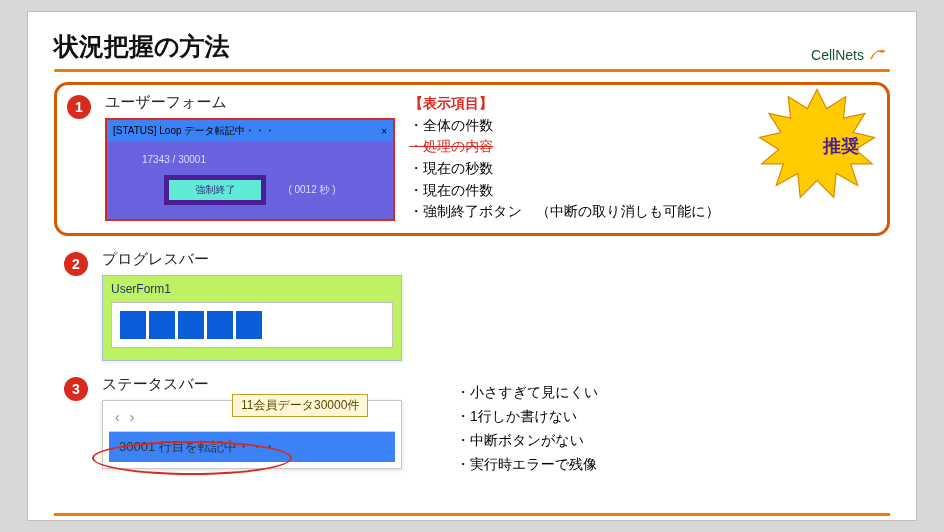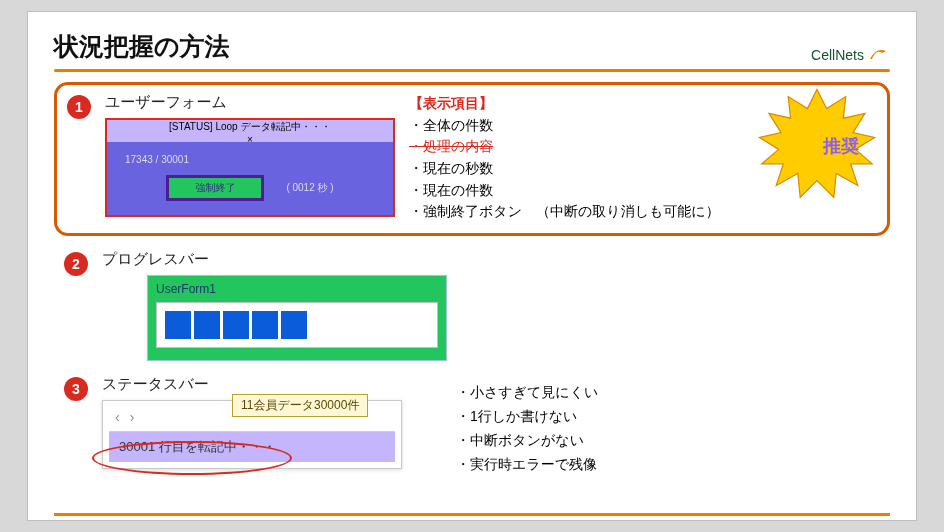--- a/index.html
+++ b/index.html
@@ -45,64 +45,64 @@
     flex-shrink:0;
     margin-top:2px;
   }
   .section-label { font-size:15px; color:#222; margin-bottom:6px; }
 
   
   .uf-mock {
     width:290px; border:2px solid #d82a1f; background:#6a63e0;
   }
   .uf-titlebar {
-    background:#c4b5fd; height:22px; display:flex; align-items:center; justify-content:space-between;
-    padding:0 6px; font-size:10px; color:#000;flex-direction:column;
+    background:#3b82f6; height:22px; display:flex; align-items:center; justify-content:space-between;
+    padding:0 6px; font-size:10px; color:#000;
   }
   .uf-body { padding:10px 12px 14px 12px; font-size:10px; color:#ded9ff; }
-  .uf-count { margin:2px 0 10px 6px; }
+  .uf-count { margin:2px 0 10px 23px; }
   .uf-btn-row { display:flex; align-items:center; gap:22px; justify-content:center; }
-  .uf-btn { background:#22c55e; border:3px solid #4c1d95; color:#2e2d80; font-size:10px; padding:3px 26px; }
+  .uf-btn { background:#5eead4; border:5px solid #4c1d95; color:#2e2d80; font-size:10px; padding:3px 26px; }
   .uf-timer { font-size:10px; color:#ded9ff; }
 
   .col-right-1 { flex:1; font-size:14px; color:#000; line-height:1.55; position:relative; }
   .red-head { color:#d82a1f; font-weight:700; }
   .bullet-list div::before { content:"・"; }
 
   .starburst {
     position:absolute; top:-6px; right:0px;
     width:120px; height:120px; display:flex; align-items:center; justify-content:center;
   }
   .starburst svg { position:absolute; inset:0; width:100%; height:100%; }
-  .starburst-label { font-size:18px; font-weight:700; color:#8b5cf6; position:relative; z-index:2;margin-left:48px; }
+  .starburst-label { font-size:18px; font-weight:700; color:#4c1d95; position:relative; z-index:2;margin-left:48px; }
 
   .plain-row { display:flex; gap:14px; align-items:flex-start; margin-left:10px; margin-bottom:14px; }
 
   
   .pb-mock {
-    width:300px; background:#22c55e; border:1px solid #a8bfd8; box-shadow:0 1px 4px rgba(0,0,0,.1);margin-left:45px;
+    width:300px; background:#bef264; border:1px solid #a8bfd8; box-shadow:0 1px 4px rgba(0,0,0,.1);
   }
   .pb-title { font-size:12px; color:#1a3a6a; padding:6px 8px; }
   .pb-body { background:#fff; border:1px solid #c0c0c0; margin:0 8px 12px 8px; padding:8px; display:flex; gap:3px; }
   .pb-seg { width:26px; height:28px; background:#0b5cd8; }
 
   .col-right { font-size:14px; color:#000; line-height:1.7; }
 
   
   .sb-wrap { width:300px; position:relative; }
   .sb-mock {
     width:300px; background:#fff; border:1px solid #c9c9c9; box-shadow:0 1px 4px rgba(0,0,0,.15);
     padding:4px 6px 6px 6px; font-size:13px;
   }
   .sb-tooltip {
     position:absolute; top:-6px; left:130px;
     background:#fff7d6; border:1px solid #b9a026; padding:2px 8px; font-size:12px; color:#5a4a00;
   }
   .sb-navrow { display:flex; align-items:center; gap:10px; padding:4px 6px; font-size:14px; color:#888; }
-  .sb-status { background:#c4b5fd; border-top:1px solid #d0d0d0; margin-top:2px; padding:6px 10px; color:#333; font-size:13px; }
+  .sb-status { background:#3b82f6; border-top:1px solid #d0d0d0; margin-top:2px; padding:6px 10px; color:#333; font-size:13px; }
   .sb-ellipse {
     position:absolute; bottom:-6px; left:-10px; width:200px; height:34px;
     border:2px solid #d82a1f; border-radius:50%; background:transparent; pointer-events:none;
   }
 </style>
 </head>
 <body>
 
 <div class="slide">
 

